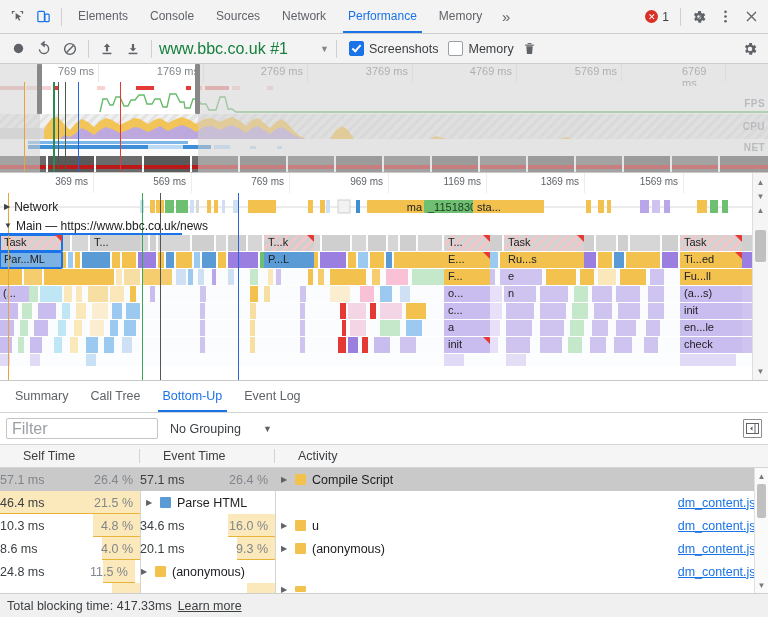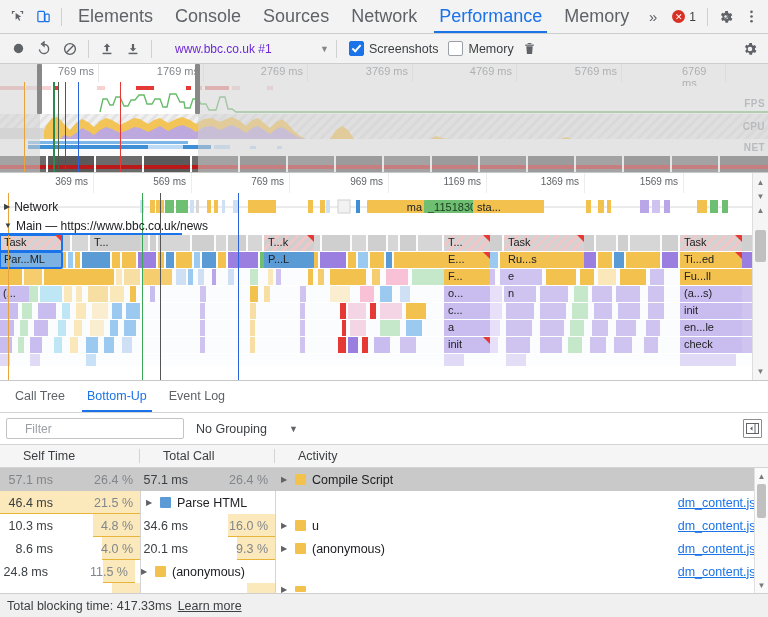--- a/index.html
+++ b/index.html
@@ -17,21 +17,21 @@
     background:#f3f3f3;border-bottom:1px solid #cdcdcd;padding:0 4px;
   }
   .icon-btn{
     width:26px;height:26px;display:flex;align-items:center;justify-content:center;
     cursor:pointer;color:#5f6368;flex:none;
   }
   .icon-btn.active{color:#1a73e8;}
   .vsep{width:1px;height:18px;background:#d0d0d0;margin:0 5px;flex:none;}
   .tabs{display:flex;align-items:center;height:33px;}
   .tab{
-    padding:0 11px;height:33px;line-height:33px;font-size:18px;color:#5f6368;
+    padding:0 11px;height:33px;line-height:33px;font-size:12px;color:#5f6368;
     cursor:pointer;white-space:nowrap;position:relative;
   }
   .tab.sel{color:#1a73e8;}
   .tab.sel:after{
     content:"";position:absolute;left:6px;right:6px;bottom:0;height:2px;background:#1a73e8;
   }
   .spacer{flex:1;}
   .errbadge{display:flex;align-items:center;gap:4px;padding:0 6px;cursor:pointer;}
   .errdot{
     width:13px;height:13px;border-radius:50%;background:#d93025;color:#fff;
@@ -40,21 +40,21 @@
   .errnum{font-size:12px;color:#3c4043;}
 
   
   .rectoolbar{
     height:29px;min-height:29px;display:flex;align-items:center;
     background:#f3f3f3;border-bottom:1px solid #cdcdcd;padding:0 5px;
   }
   .urlsel{
     display:flex;align-items:center;min-width:170px;height:20px;cursor:pointer;padding:0 2px;
   }
-  .urltext{color:#6d28d9;font-size:12px;white-space:nowrap;overflow:hidden;margin-left:16px;}
+  .urltext{color:#15803d;font-size:16px;white-space:nowrap;overflow:hidden;}
   .caret{margin-left:auto;color:#80868b;font-size:9px;padding-left:8px;}
   .cbwrap{display:flex;align-items:center;gap:5px;cursor:pointer;margin-left:4px;padding:0 3px;}
   .cbox{width:13px;height:13px;border:1px solid #9aa0a6;border-radius:2px;background:#fff;flex:none;}
   .cbox.on{background:#1a73e8;border-color:#1a73e8;position:relative;}
   .cbox.on:after{
     content:"";position:absolute;left:4px;top:1px;width:3px;height:7px;
     border:solid #fff;border-width:0 2px 2px 0;transform:rotate(42deg);
   }
   .cblabel{font-size:12.5px;color:#3c4043;white-space:nowrap;}
 
@@ -101,42 +101,42 @@
   .dtab{
     padding:0 11px;height:31px;line-height:31px;font-size:12.5px;color:#5f6368;cursor:pointer;position:relative;
   }
   .dtab.sel{color:#1a73e8;}
   .dtab.sel:after{content:"";position:absolute;left:6px;right:6px;bottom:0;height:2px;background:#1a73e8;}
   .filterbar{
     height:31px;min-height:31px;display:flex;align-items:center;gap:8px;padding:0 6px;
     border-bottom:1px solid #d4d4d4;background:#fff;
   }
   .finput{
-    width:140px;height:19px;border:1px solid #c4c4c4;border-radius:2px;padding:0 18px;
-    font-size:12px;color:#3c4043;font-family:inherit;outline:none;background:#fff;
+    width:140px;height:19px;border:1px solid #c4c4c4;border-radius:2px;padding:0 5px;
+    font-size:16px;color:#3c4043;font-family:inherit;outline:none;background:#fff;
   }
   .finput::placeholder{color:#9aa0a6;}
   .groupsel{display:flex;align-items:center;gap:22px;cursor:pointer;font-size:12.5px;color:#3c4043;padding:0 4px;}
   .sbtoggle{
     margin-left:auto;width:17px;height:17px;border:1px solid #8d8d8d;border-radius:1px;
     display:flex;align-items:center;justify-content:center;cursor:pointer;background:#fff;
   }
   .thead{
     height:22px;min-height:22px;display:flex;align-items:center;
     background:#f5f5f5;border-bottom:1px solid #d4d4d4;font-size:12.5px;color:#3c4043;
   }
   .th{padding-left:23px;box-sizing:border-box;cursor:pointer;}
   .th.c1{width:140px;border-right:1px solid #d4d4d4;}
   .th.c2{width:135px;border-right:1px solid #d4d4d4;}
   .th.c3{flex:1;}
   .tbody{flex:1;overflow:hidden;position:relative;}
   .trow{height:23px;display:flex;align-items:center;font-size:12.5px;position:relative;}
   .trow.sel{background:#c9c9c9;}
   .cellnum{
-    width:140px;height:23px;display:flex;align-items:center;justify-content:flex-end;
+    width:140px;height:23px;display:flex;align-items:center;justify-content:space-between;
     box-sizing:border-box;position:relative;flex:none;gap:24px;
   }
   .cellnum.c2{width:135px;}
   .bar{position:absolute;right:0;top:0;bottom:0;background:#fbe9bc;}
   .bar.ul{border-bottom:1px solid #e8b339;}
   .numv{position:relative;z-index:2;color:#3c4043;}
   .numv.dim{color:#80868b;}
   .pctv{position:relative;z-index:2;width:56px;text-align:right;padding-right:7px;}
   .cellact{flex:1;display:flex;align-items:center;gap:6px;padding-left:6px;min-width:0;}
   .exp{font-size:8px;color:#5f6368;width:8px;cursor:pointer;}
@@ -795,20 +795,21 @@
       <div class="sbtn" style="margin-top:2px;">▲</div>
       <div class="sbtn">▼</div>
       <div class="sbtn">▲</div>
       <div class="sthumb" style="top:57px;height:32px;"></div>
       <div class="sbtn" style="position:absolute;bottom:2px;left:0;right:0;">▼</div>
     </div>
   </div>
 
   <div class="drawer">
     <div class="dtabs">
+      <div class="dtab">Summary</div>
       <div class="dtab">Call Tree</div>
       <div class="dtab sel">Bottom-Up</div>
       <div class="dtab">Event Log</div>
     </div>
 
     <div class="filterbar">
       <input class="finput" type="text" placeholder="Filter" style="">
       <div class="groupsel">
         <span>No Grouping</span>
         <span style="font-size:9px;color:#5f6368;">▼</span>
@@ -817,21 +818,21 @@
         <svg width="13" height="11" viewBox="0 0 13 11">
             <rect x="0.5" y="0.5" width="12" height="10" fill="none" stroke="#5f6368"></rect>
             <line x1="9" y1="0.5" x2="9" y2="10.5" stroke="#5f6368"></line>
             <path d="M6.5 3.3L4 5.5l2.5 2.2z" fill="#5f6368"></path>
           </svg>
       </div>
     </div>
 
     <div class="thead">
       <div class="th c1">Self Time</div>
-      <div class="th c2">Total Call</div>
+      <div class="th c2">Event Time</div>
       <div class="th c3">Activity</div>
     </div>
 
     <div class="tbody">
       <div class="vdiv" style="left:140px;"></div>
       <div class="vdiv" style="left:275px;"></div>
 
       <div class="trow sel">
         <div class="cellnum">
           <span class="numv dim">57.1 ms</span>

